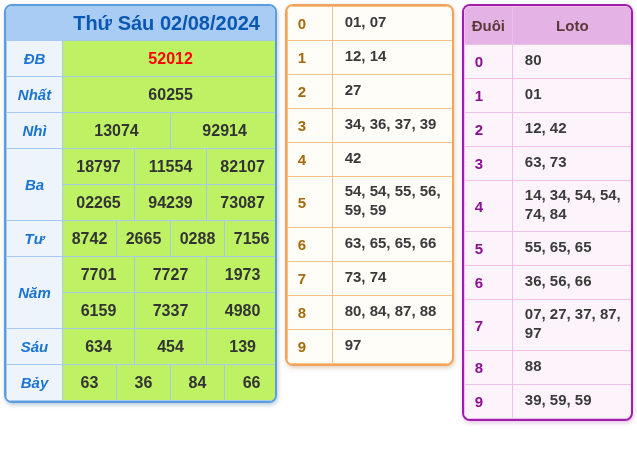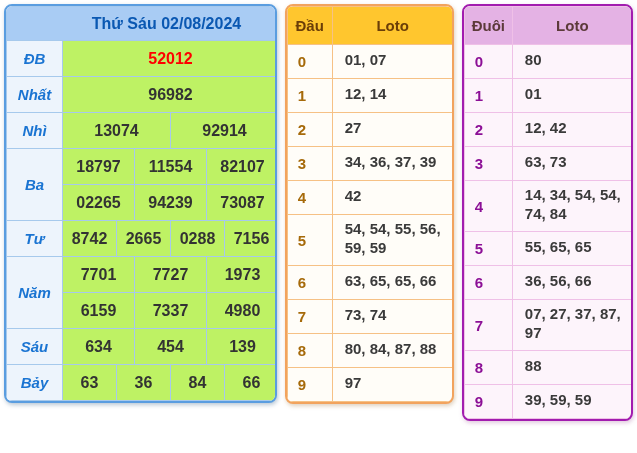--- a/index.html
+++ b/index.html
@@ -27,21 +27,21 @@
   
   .result-wrap {
     width: 274px;
     border: 2px solid #5a9de0;
     box-shadow: 1px 2px 4px rgba(100,130,160,.45);
   }
   .result-wrap td { border: 1px solid #a6c9ec; height: 36px; text-align: center; }
   .result-title {
     background: #a9ccf4;
     color: #0a58b2;
-    font-size: 16px;
+    font-size: 20px;
     height: 34px !important;
     padding-left: 48px;
   }
   .result-wrap .lbl {
     background: #edf4fc;
     color: #1a74d2;
     font-size: 15px;
     font-style: italic;
   }
   .result-wrap .val { color: #333333; font-size: 16px; background: #bef264; margin-left: 11px; }
@@ -87,21 +87,21 @@
       <tbody>
           <tr>
         <td colspan="13" class="result-title">Thứ Sáu 02/08/2024</td>
       </tr>
       <tr>
         <td class="lbl">ĐB</td>
         <td colspan="12" class="val db">52012</td>
       </tr>
       <tr>
         <td class="lbl">Nhất</td>
-        <td colspan="12" class="val">96982</td>
+        <td colspan="12" class="val">60255</td>
       </tr>
       <tr>
         <td class="lbl">Nhì</td>
         <td colspan="6" class="val">13074</td>
         <td colspan="6" class="val">92914</td>
       </tr>
       <tr>
         <td class="lbl" rowspan="2">Ba</td>
         <td colspan="4" class="val">18797</td>
         <td colspan="4" class="val">11554</td>
@@ -147,24 +147,20 @@
       </table>
   </div>
 
   <div class="tbl-wrap loto-wrap dau-wrap">
     <table>
       <colgroup>
           <col style="width:45px">
           <col style="width:121px">
         </colgroup>
       <tbody>
-          <tr>
-        <td class="hd">Đầu</td>
-        <td class="hd">Loto</td>
-      </tr>
       <tr>
             <td class="num">0</td>
             <td class="loto">01, 07</td>
           </tr>
       <tr>
             <td class="num">1</td>
             <td class="loto">12, 14</td>
           </tr>
       <tr>
             <td class="num">2</td>

